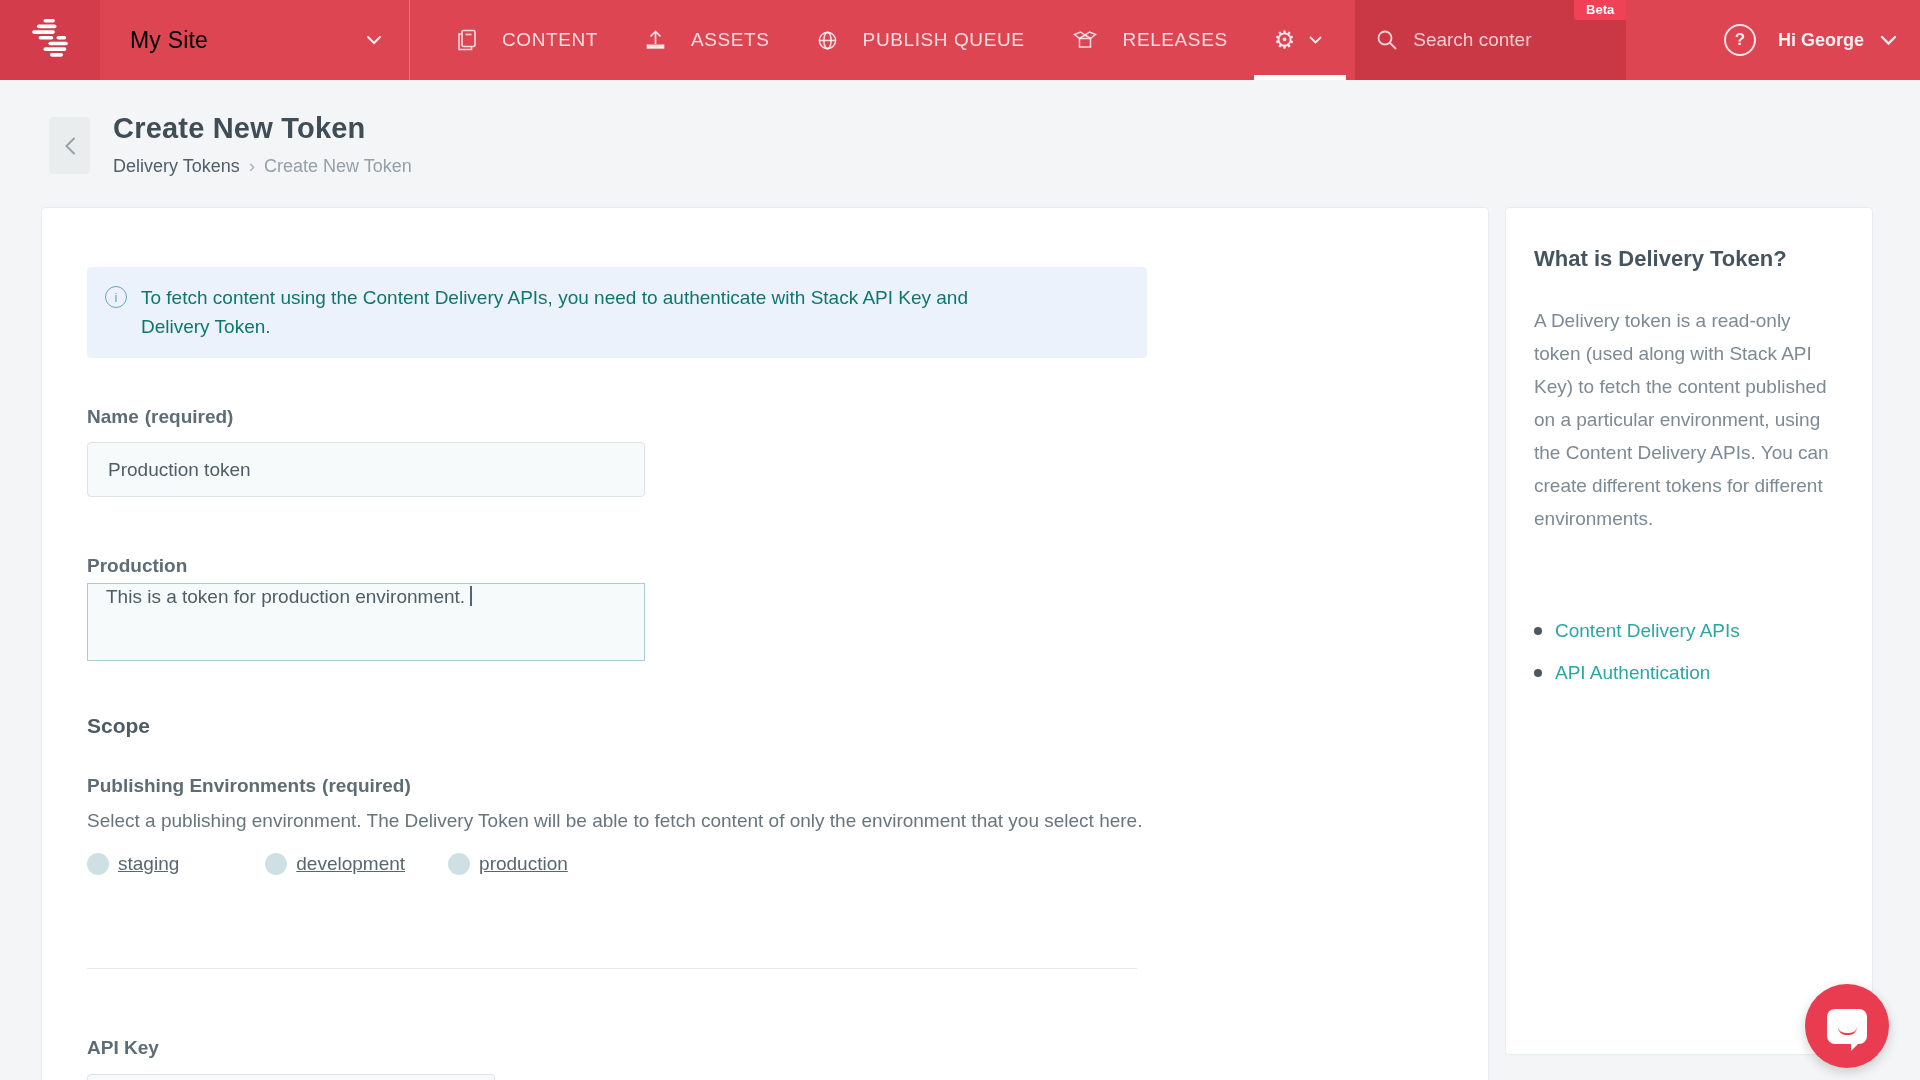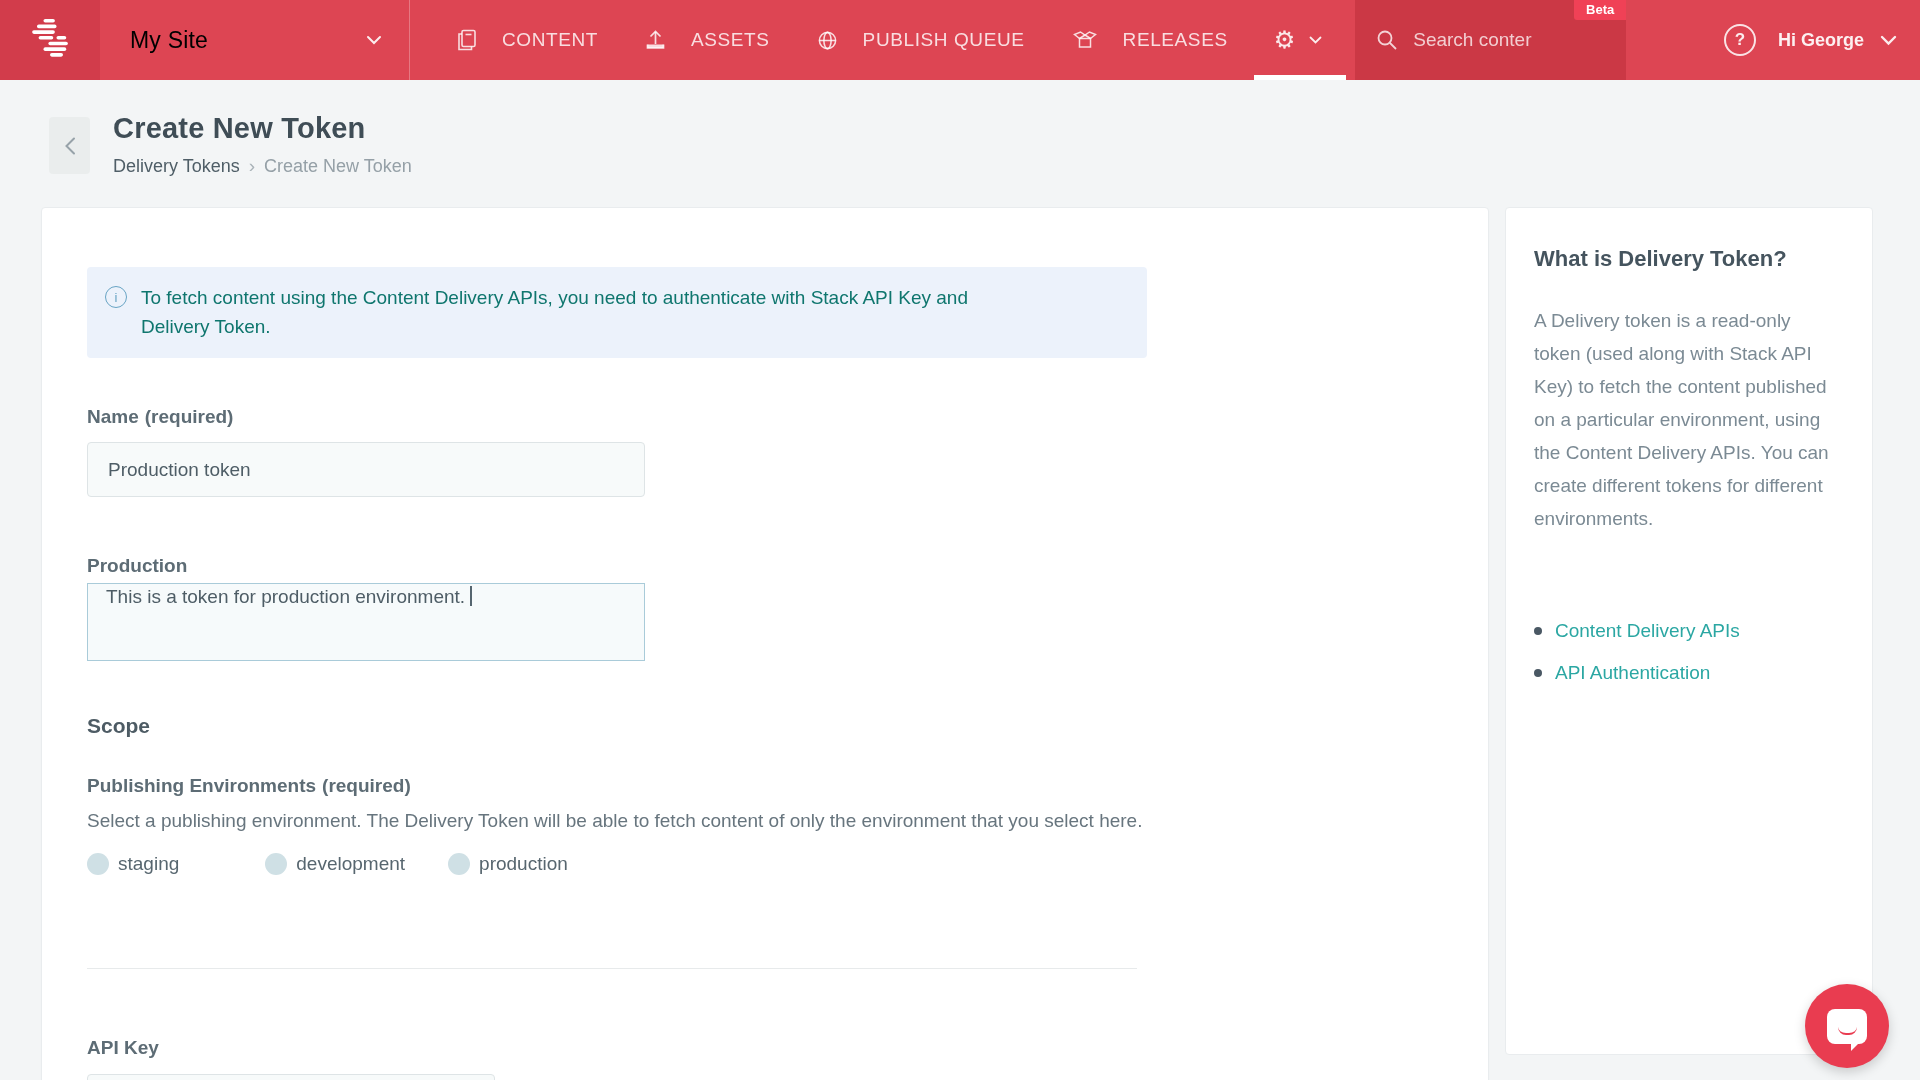--- a/index.html
+++ b/index.html
@@ -68,21 +68,21 @@
                    background:#f6fafb; border:1px solid #a9cbd9; border-radius:0;
                    padding:2px 18px; font-size:19px; color:#4e5d66; cursor:text; }
   .caret { display:inline-block; width:2px; height:20px; background:#55656f;
            margin-left:5px; vertical-align:-3px; }
 
   .scope-heading { position:absolute; left:45px; top:506px; font-size:21px; font-weight:bold; color:#4d5b64; }
   .help-text { position:absolute; left:45px; top:602px; font-size:19px; color:#67757e; white-space:nowrap; }
   .radio-row { position:absolute; left:45px; top:645px; display:flex; align-items:center; }
   .radio-opt { display:flex; align-items:center; gap:9px; cursor:pointer; }
   .radio-circle { width:22px; height:22px; border-radius:50%; background:#cfe0e5; flex:0 0 auto; }
-  .radio-label { font-size:19px; color:#57666f; }
+  .radio-label { font-size:19px; color:#57666f;text-decoration:underline; }
   .divider { position:absolute; left:45px; top:760px; width:1050px; height:1px; background:#e7eaeb; }
 
   
   .side-heading { position:absolute; left:28px; top:38px; font-size:22px; font-weight:bold; color:#45545e; }
   .side-body { position:absolute; left:28px; top:96px; width:300px; font-size:19px;
                line-height:33px; color:#7b8a94; }
   .side-links { position:absolute; left:28px; top:412px; }
   .side-link-row { display:flex; align-items:center; gap:13px; margin-bottom:20px; cursor:pointer; }
   .bullet { width:8px; height:8px; border-radius:50%; background:#4a5864; flex:0 0 auto; }
   .side-link { color:#2ba7a3; font-size:19px; }

